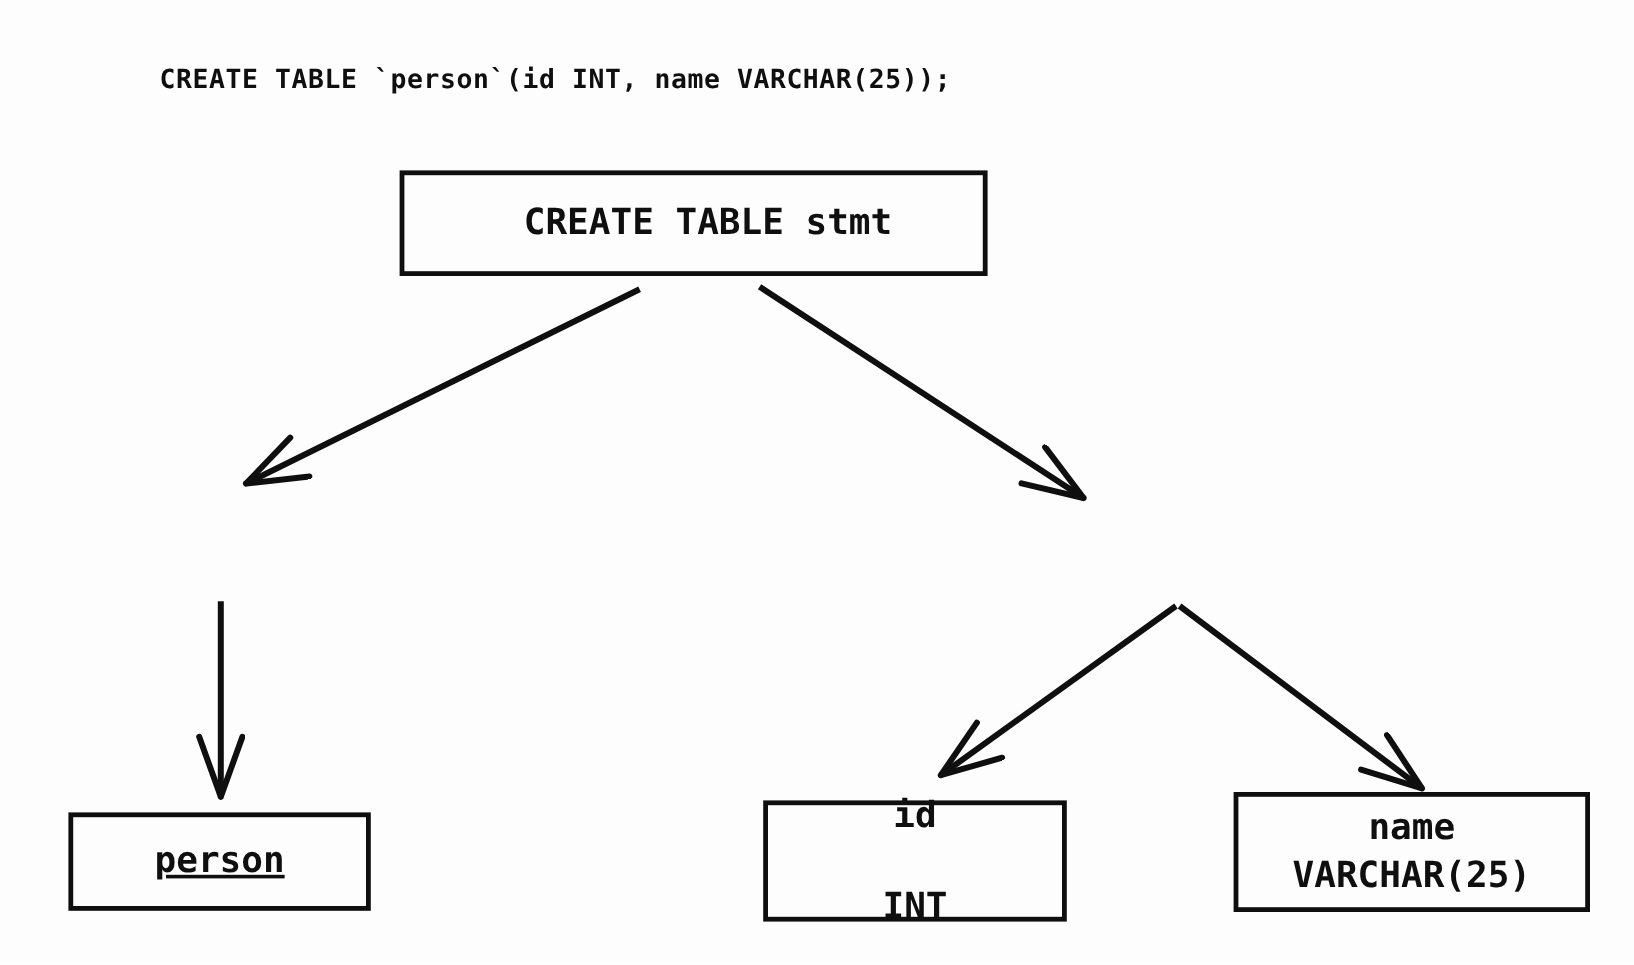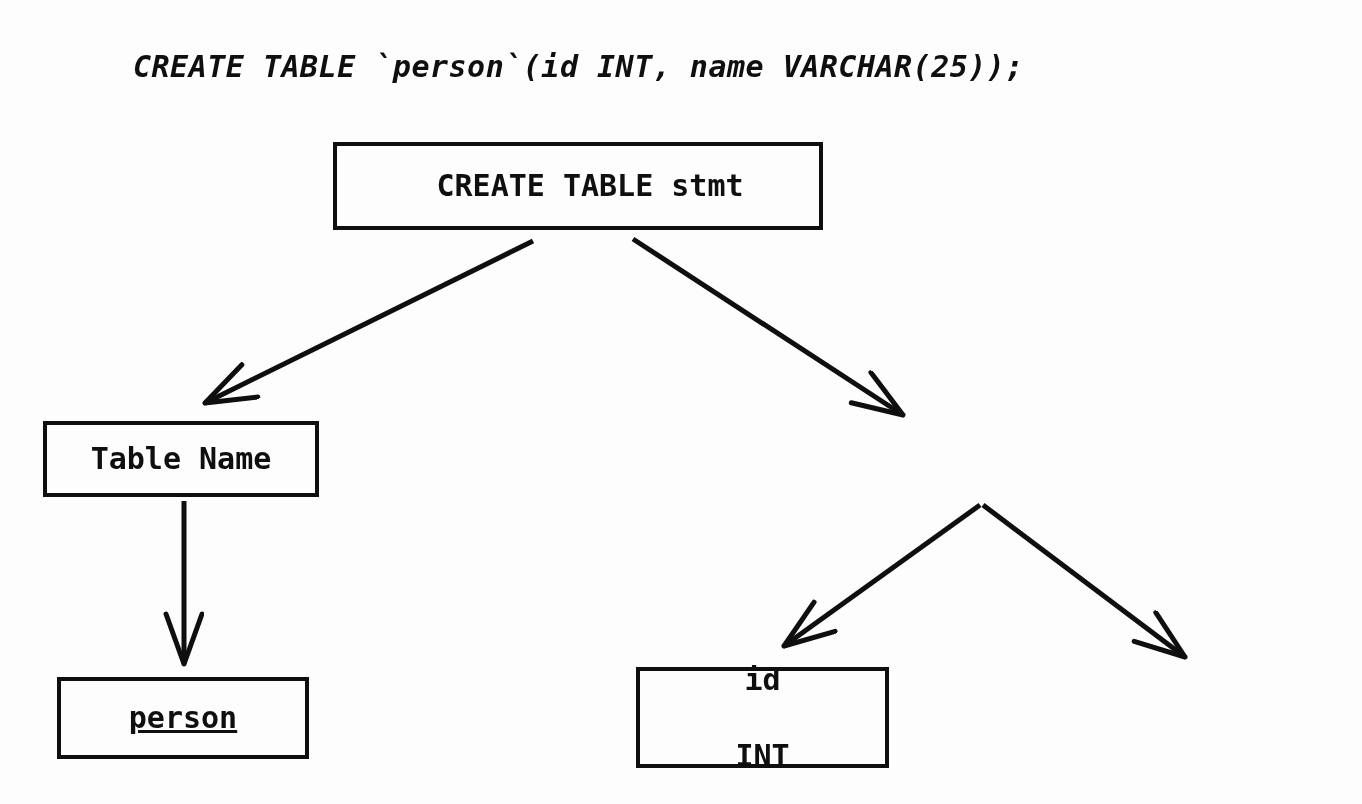--- a/index.html
+++ b/index.html
@@ -14,25 +14,24 @@
     background: var(--bg, #fdfdfd);
     font-family: "DejaVu Sans Mono", "Liberation Mono", monospace;
     font-weight: bold;
     color: var(--ink, #0f0f0f);
     overflow: hidden;
   }
   .statement {
     position: absolute;
     left: 133px;
     top: 50px;
-    font-size: 30px;
+    font-size: 22px;
     line-height: 33px;
     white-space: pre;
     letter-spacing: 0.5px;
-    font-style: italic;
   }
   .edges {
     position: absolute;
     left: 0;
     top: 0;
     width: 1362px;
     height: 804px;
     pointer-events: none;
   }
   .node {
@@ -73,28 +72,29 @@
     <line x1="633" y1="239" x2="903" y2="415" stroke="#0f0f0f" stroke-width="5" marker-end="url(#openArrow)"></line>
     <line x1="184" y1="501" x2="184" y2="664" stroke="#0f0f0f" stroke-width="5" marker-end="url(#openArrow)"></line>
     <line x1="980" y1="505" x2="784" y2="646" stroke="#0f0f0f" stroke-width="5" marker-end="url(#openArrow)"></line>
     <line x1="983" y1="505" x2="1185" y2="657" stroke="#0f0f0f" stroke-width="5" marker-end="url(#openArrow)"></line>
   </svg>
 
   <div class="node node-root">
     <span>CREATE TABLE stmt</span>
   </div>
 
-  <div class="node node-table-name">
-    <span>Table Name</span>
-  </div>
 
 
   <div class="node node-person">
     <span>person</span>
   </div>
 
   <div class="node node-id">
     <span>id</span>
     <span>INT</span>
   </div>
 
+  <div class="node node-name">
+    <span>name</span>
+    <span>VARCHAR(25)</span>
+  </div>
 
 </div>
 
 </body></html>

